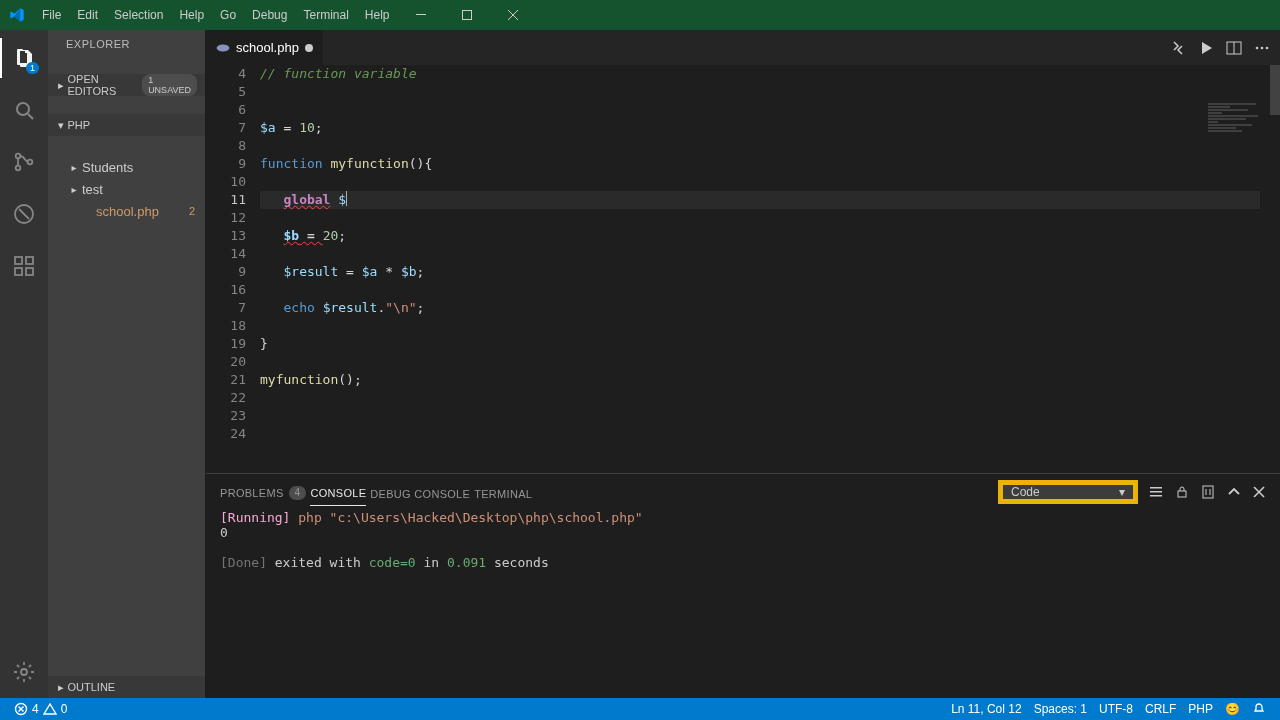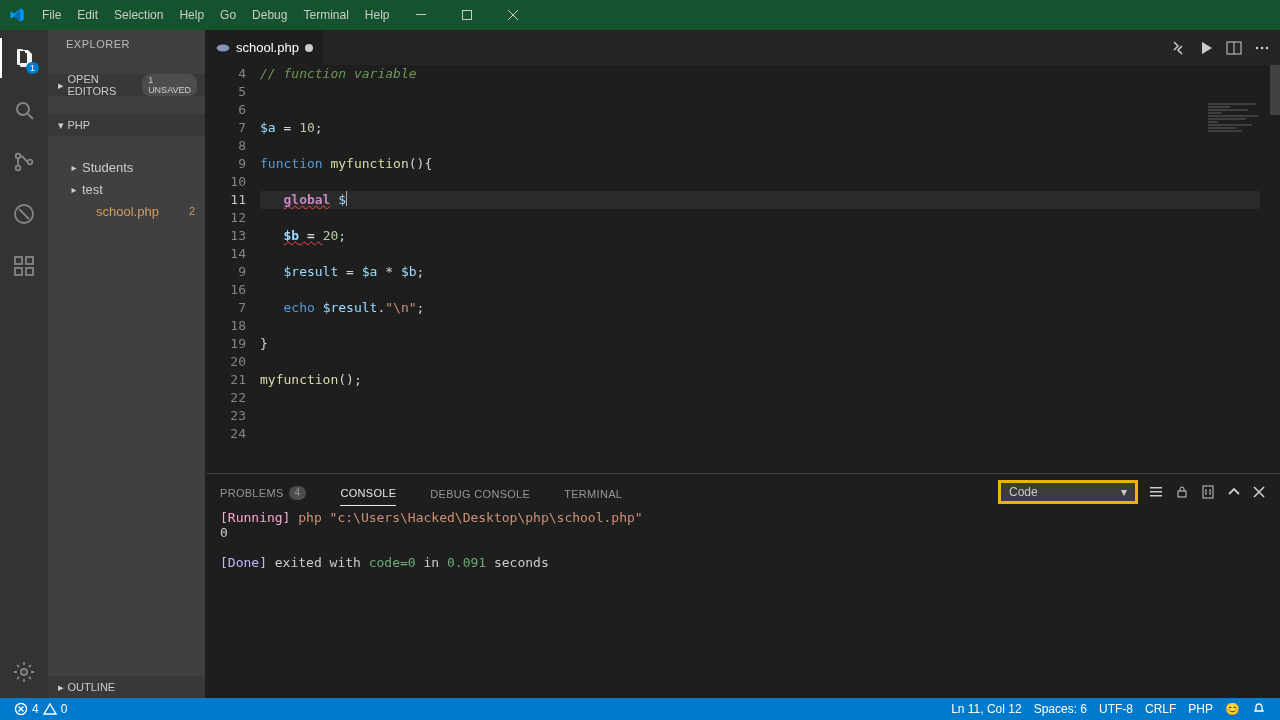--- a/index.html
+++ b/index.html
@@ -69,32 +69,32 @@
   .tok-kw { color:#569cd6;}
   .tok-fn { color:#dcdcaa;}
   .tok-str { color:#ce9178;}
   .tok-global { color:#c586c0;}
   .underline { text-decoration: underline wavy #f44747 1px; text-decoration-skip-ink: none; font-weight: bold;}
   .cursor { display:inline-block; width:1px; height:15px; background:#aeafad; vertical-align:-2px; animation:blink 1s step-end infinite;}
   @keyframes blink { 50% { opacity:0;} }
   .minimap { position:absolute; right:14px; top:38px; width:58px; height:140px; opacity:0.55; pointer-events:none;}
   .minimap div { height:2px; margin-bottom:1px; background:#5a5a5a;}
   .panel { height:225px; border-top:1px solid #414141; background:#1e1e1e; display:flex; flex-direction:column;}
-  .panel-tabs { height:32px; display:flex; align-items:flex-end; padding:0 14px; gap:34px; font-size:11px; color:#969696;}
+  .panel-tabs { height:32px; display:flex; align-items:flex-end; padding:0 14px; gap:4px; font-size:11px; color:#969696;}
   .ptab { padding-bottom:6px; cursor:pointer; letter-spacing:0.3px; display:flex; align-items:center; gap:5px;}
   .ptab.active { color:#e7e7e7; border-bottom:1px solid #e7e7e7;}
   .ptab .pcount { background:#4d4d4d; border-radius:9px; padding:0 6px; line-height:14px; font-size:10px;}
   .panel-tabs .spacer{flex:1;}
   .panel-controls { display:flex; align-items:center; gap:10px; padding-bottom:2px;}
-  .sel { background:#3c3c3c; border:3px solid #eab308; color:#cccccc; height:24px; width:140px; padding:0 8px; font-size:12px; display:flex; align-items:center; justify-content:space-between; cursor:pointer;}
+  .sel { background:#3c3c3c; border:5px solid #eab308; color:#cccccc; height:24px; width:140px; padding:0 8px; font-size:12px; display:flex; align-items:center; justify-content:space-between; cursor:pointer;}
   .panel-btn { color:#cccccc; cursor:pointer; display:flex; align-items:center;}
   .panel-body { flex:1; padding:4px 14px; font-family:Consolas, monospace; font-size:13px; color:#cccccc; overflow:auto;}
   .out-run { color:#f9a8d4;}
   .out-cmd { color:#ce9178;}
-  .out-done { color:#c4b5fd;}
+  .out-done { color:#737373;}
   .out-green { color:#6aab73;}
   .statusbar { height:22px; background:#007acc; color:#ffffff; display:flex; align-items:center; font-size:12px; padding:0 8px;}
   .statusbar .sb-item { padding:0 6px; display:flex; align-items:center; gap:4px; cursor:pointer;}
   .statusbar .spacer{flex:1;}
   svg { display:block;}
   .scrollbar-v { position:absolute; right:0; top:35px; bottom:0; width:14px; }
   .scrollbar-v::after{ content:""; position:absolute; top:0; right:0; width:10px; height:50px; background:#424242; border-radius:0;}
 </style>
 </head>
 <body>
@@ -380,21 +380,21 @@
         <line x1="9.5" y1="4.5" x2="4.5" y2="9.5" stroke="#fff" stroke-width="1.4"></line>
       </svg>
     <span>4</span>
     <svg width="14" height="14">
         <polygon points="7,2 13,12 1,12" fill="none" stroke="#fff" stroke-width="1.4"></polygon>
       </svg>
     <span>0</span>
   </div>
   <div class="spacer"></div>
   <div class="sb-item">Ln 11, Col 12</div>
-  <div class="sb-item">Spaces: 6</div>
+  <div class="sb-item">Spaces: 1</div>
   <div class="sb-item">UTF-8</div>
   <div class="sb-item">CRLF</div>
   <div class="sb-item">PHP</div>
   <div class="sb-item">😊</div>
   <div class="sb-item">
       <svg width="14" height="14">
         <path d="M7 2a3 3 0 00-3 3v2l-1 2h8l-1-2V5a3 3 0 00-3-3z" fill="none" stroke="#fff" stroke-width="1.3"></path>
       </svg>
     </div>
 </div>

